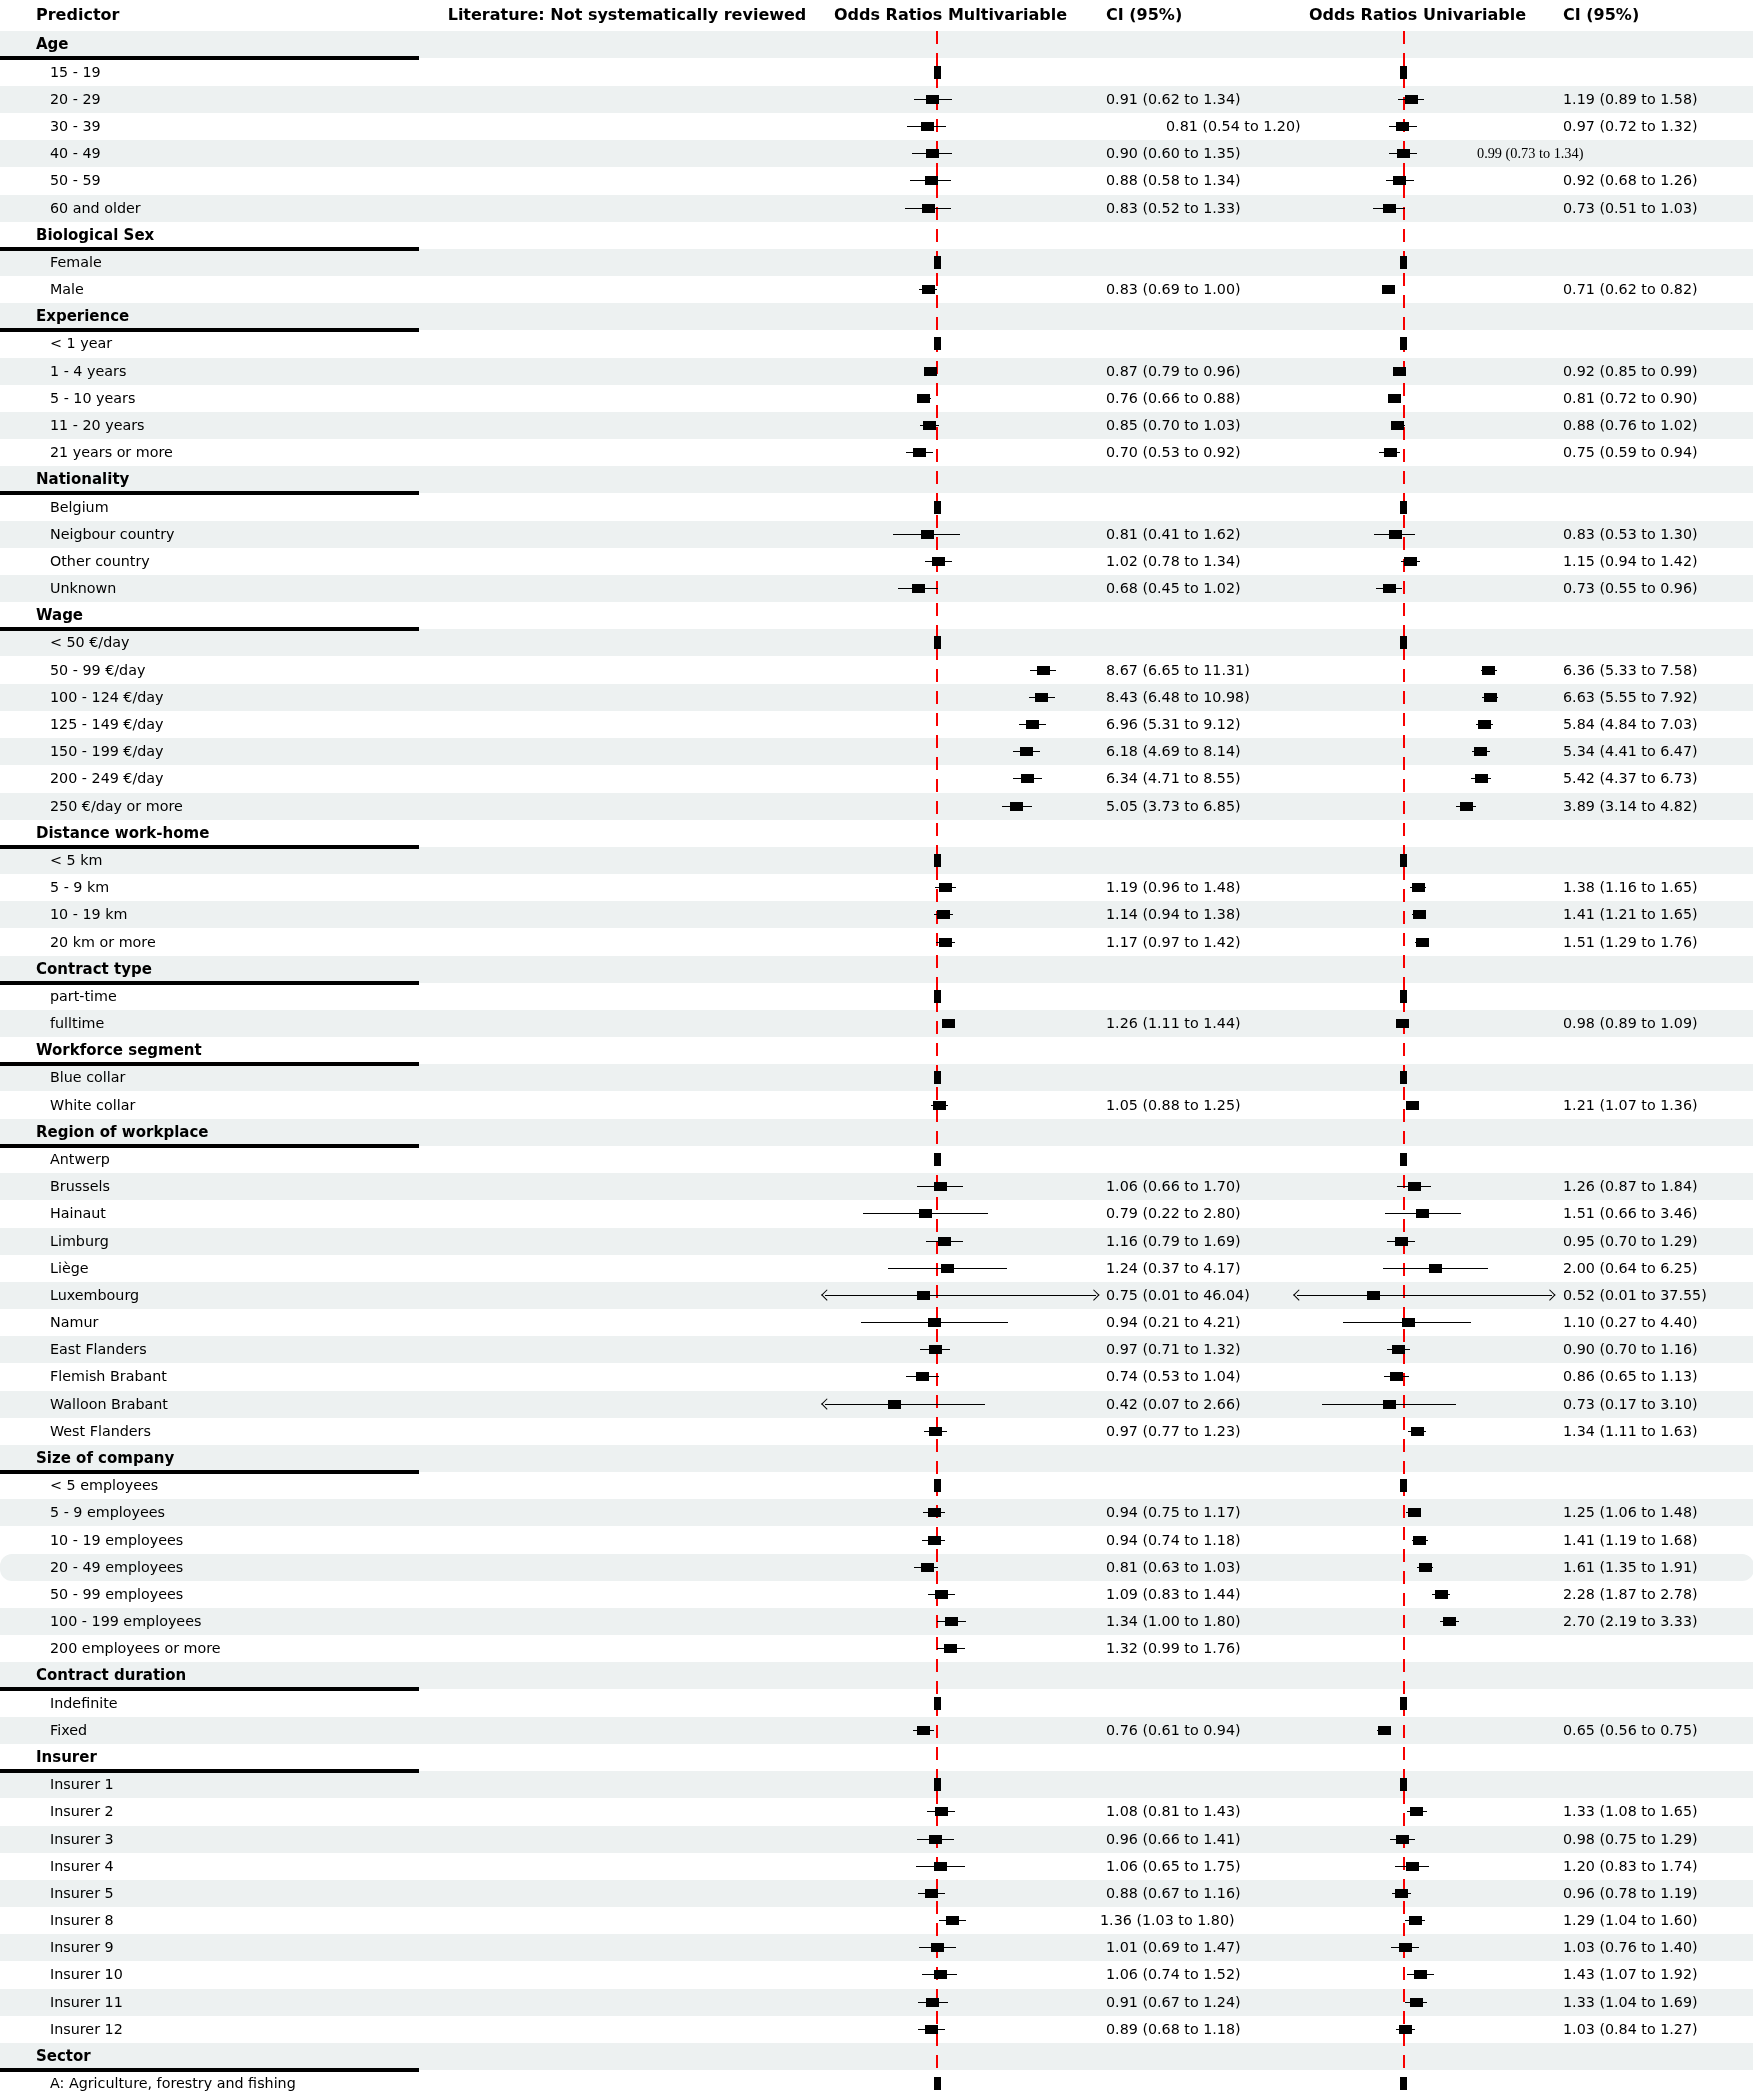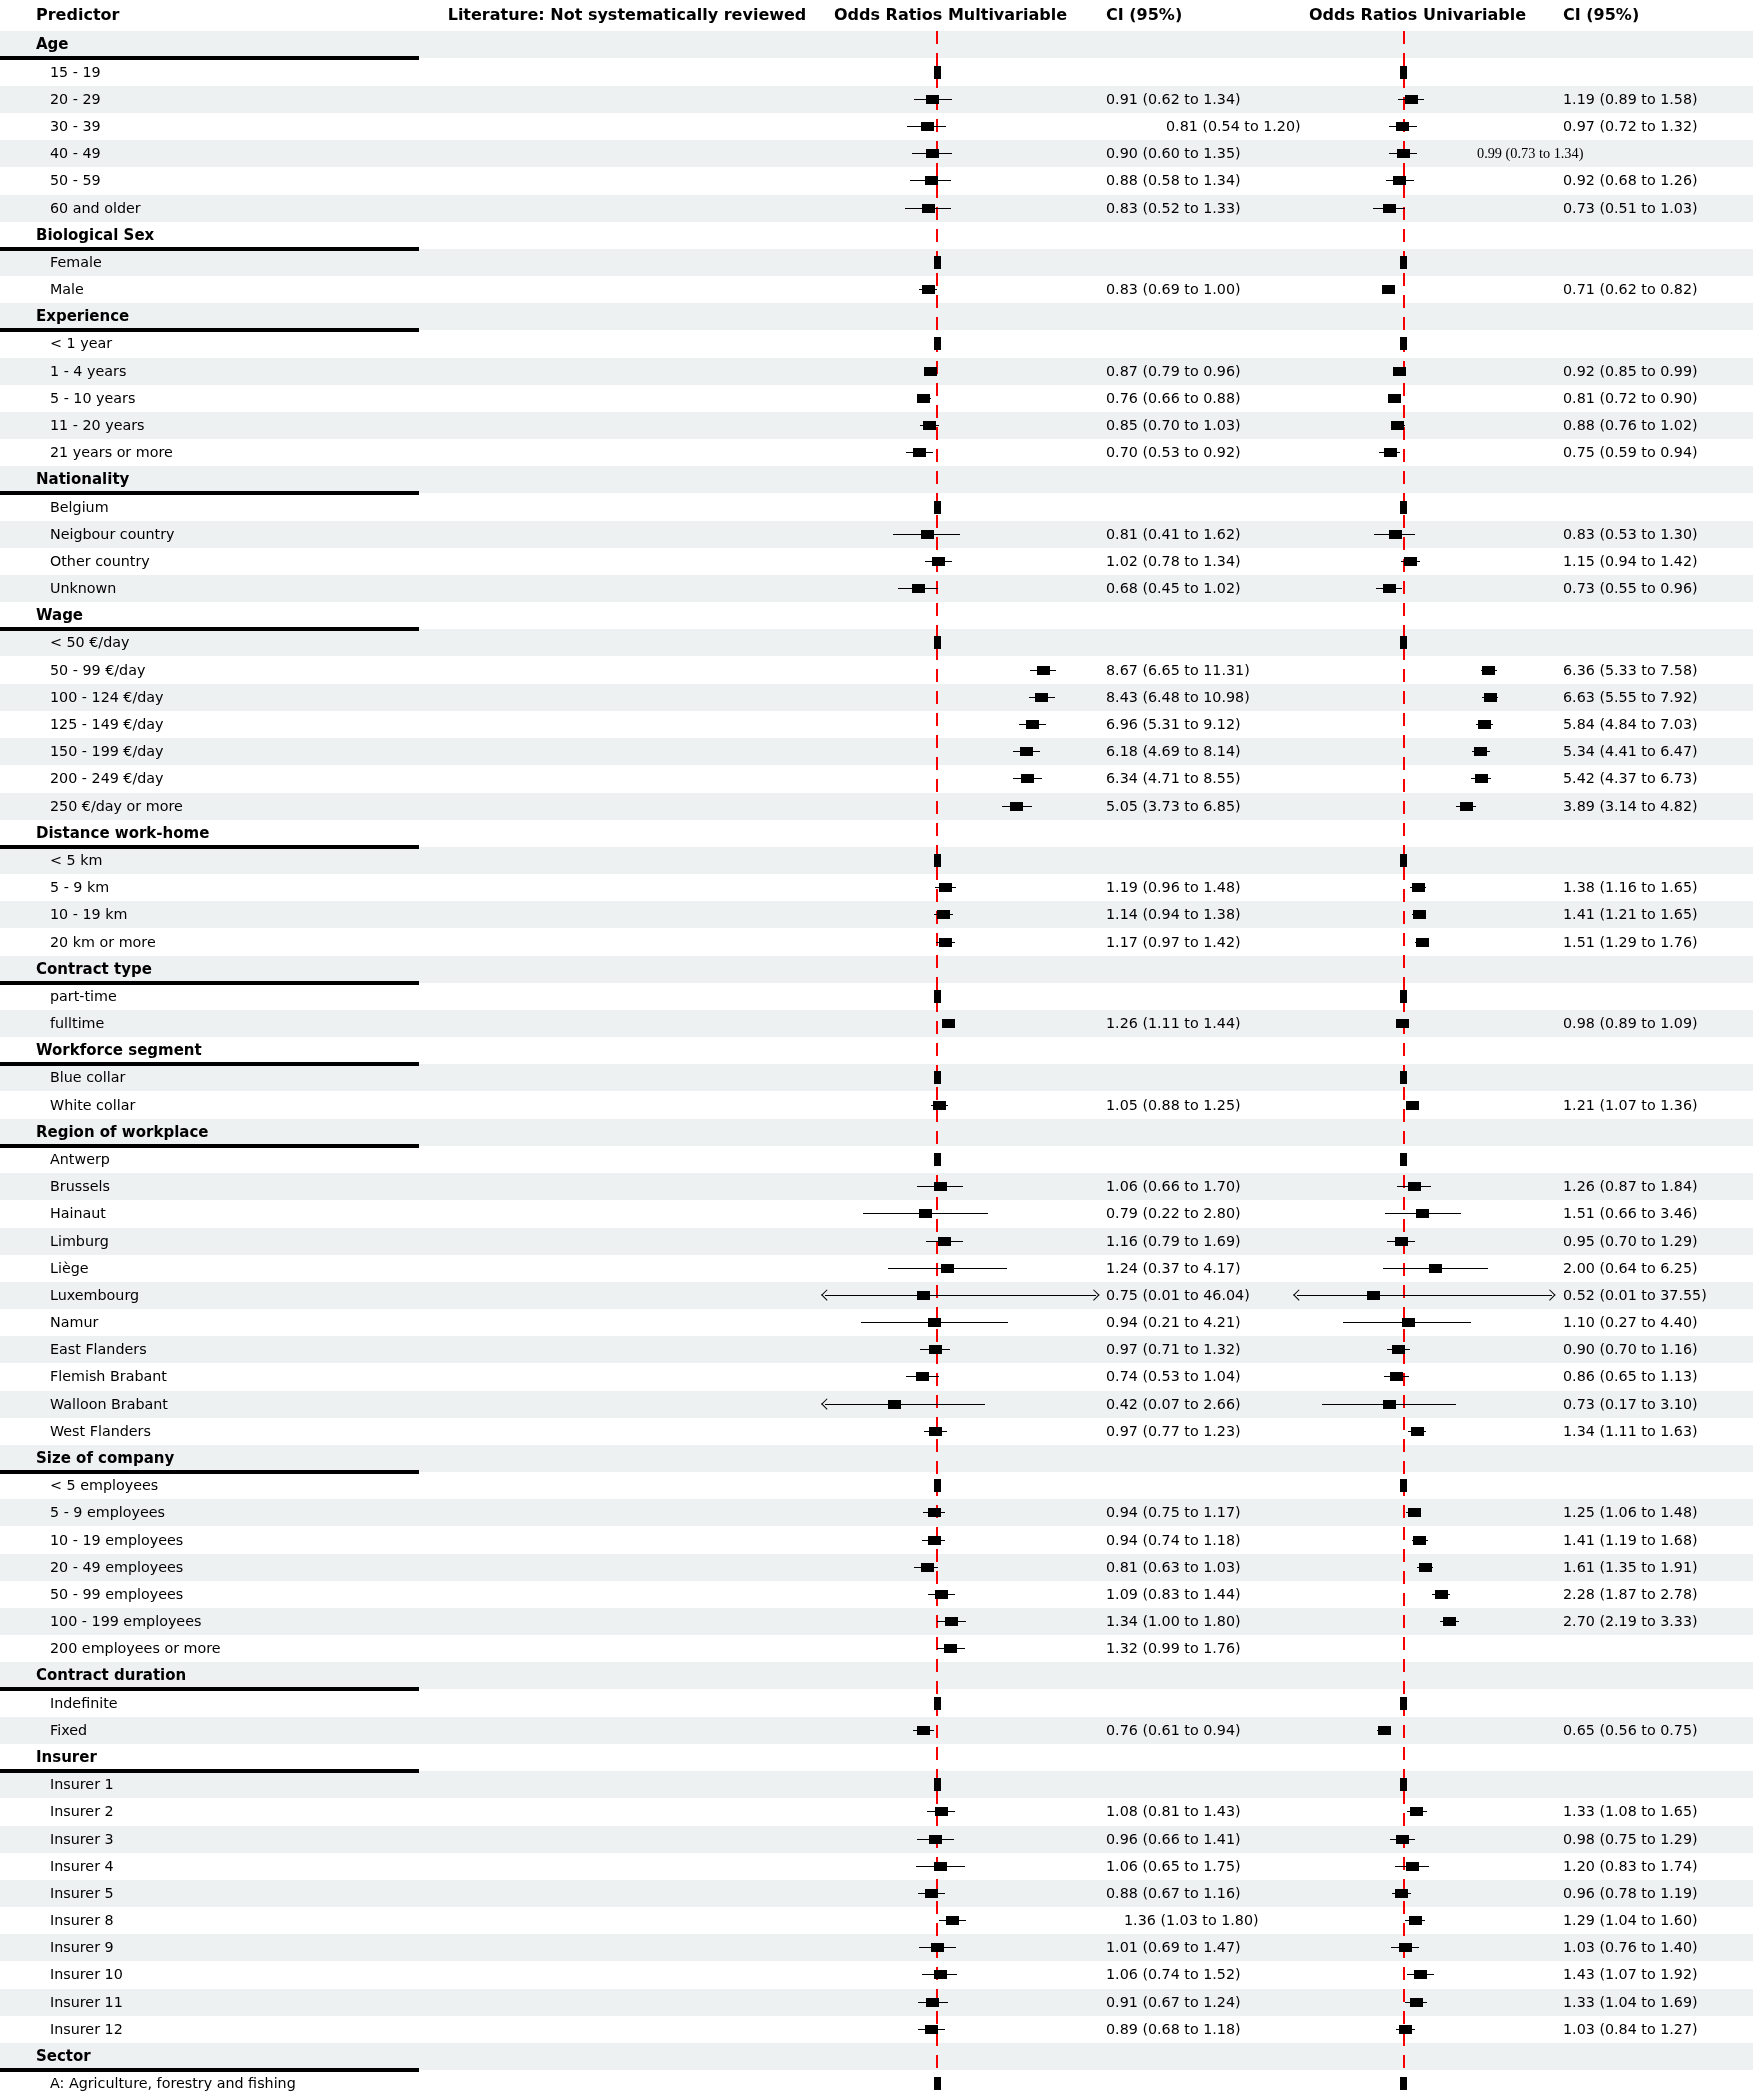--- a/index.html
+++ b/index.html
@@ -446,21 +446,21 @@
       </div>
       <div class="row" style="top: 1527px; height: 27px;">
         <div class="row-label">10 - 19 employees</div>
         <div class="ci-line" style="left: 922px; width: 23px; top: 12.8px;"></div>
         <div class="or-marker" style="left: 928px; top: 9.4px;"></div>
         <div class="or-text" style="left: 1106px;">0.94 (0.74 to 1.18)</div>
         <div class="ci-line" style="left: 1412px; width: 16px; top: 12.8px;"></div>
         <div class="or-marker" style="left: 1413px; top: 9.4px;"></div>
         <div class="or-text" style="left: 1563px;">1.41 (1.19 to 1.68)</div>
       </div>
-      <div class="row gray" style="top: 1554px; height: 27px;">
+      <div class="row gray" style="top: 1554px; height: 27px; border-radius: 12px;">
         <div class="row-label">20 - 49 employees</div>
         <div class="ci-line" style="left: 914px; width: 24px; top: 12.8px;"></div>
         <div class="or-marker" style="left: 921px; top: 9.4px;"></div>
         <div class="or-text" style="left: 1106px;">0.81 (0.63 to 1.03)</div>
         <div class="ci-line" style="left: 1417px; width: 16px; top: 12.8px;"></div>
         <div class="or-marker" style="left: 1419px; top: 9.4px;"></div>
         <div class="or-text" style="left: 1563px;">1.61 (1.35 to 1.91)</div>
       </div>
       <div class="row" style="top: 1581px; height: 27px;">
         <div class="row-label">50 - 99 employees</div>
@@ -546,21 +546,21 @@
         <div class="or-marker" style="left: 925px; top: 9.4px;"></div>
         <div class="or-text" style="left: 1106px;">0.88 (0.67 to 1.16)</div>
         <div class="ci-line" style="left: 1392px; width: 19.4px; top: 12.8px;"></div>
         <div class="or-marker" style="left: 1395px; top: 9.4px;"></div>
         <div class="or-text" style="left: 1563px;">0.96 (0.78 to 1.19)</div>
       </div>
       <div class="row" style="top: 1907px; height: 27px;">
         <div class="row-label">Insurer 8</div>
         <div class="ci-line" style="left: 939px; width: 27px; top: 12.8px;"></div>
         <div class="or-marker" style="left: 946px; top: 9.4px;"></div>
-        <div class="or-text" style="left: 1124px; text-align: right;">1.36 (1.03 to 1.80)</div>
+        <div class="or-text" style="left: 1100px; text-align: right;">1.36 (1.03 to 1.80)</div>
         <div class="ci-line" style="left: 1405px; width: 20px; top: 12.8px;"></div>
         <div class="or-marker" style="left: 1409px; top: 9.4px;"></div>
         <div class="or-text" style="left: 1563px;">1.29 (1.04 to 1.60)</div>
       </div>
       <div class="row gray" style="top: 1934px; height: 27px;">
         <div class="row-label">Insurer 9</div>
         <div class="ci-line" style="left: 919px; width: 37px; top: 12.8px;"></div>
         <div class="or-marker" style="left: 931px; top: 9.4px;"></div>
         <div class="or-text" style="left: 1106px;">1.01 (0.69 to 1.47)</div>
         <div class="ci-line" style="left: 1391px; width: 28px; top: 12.8px;"></div>

